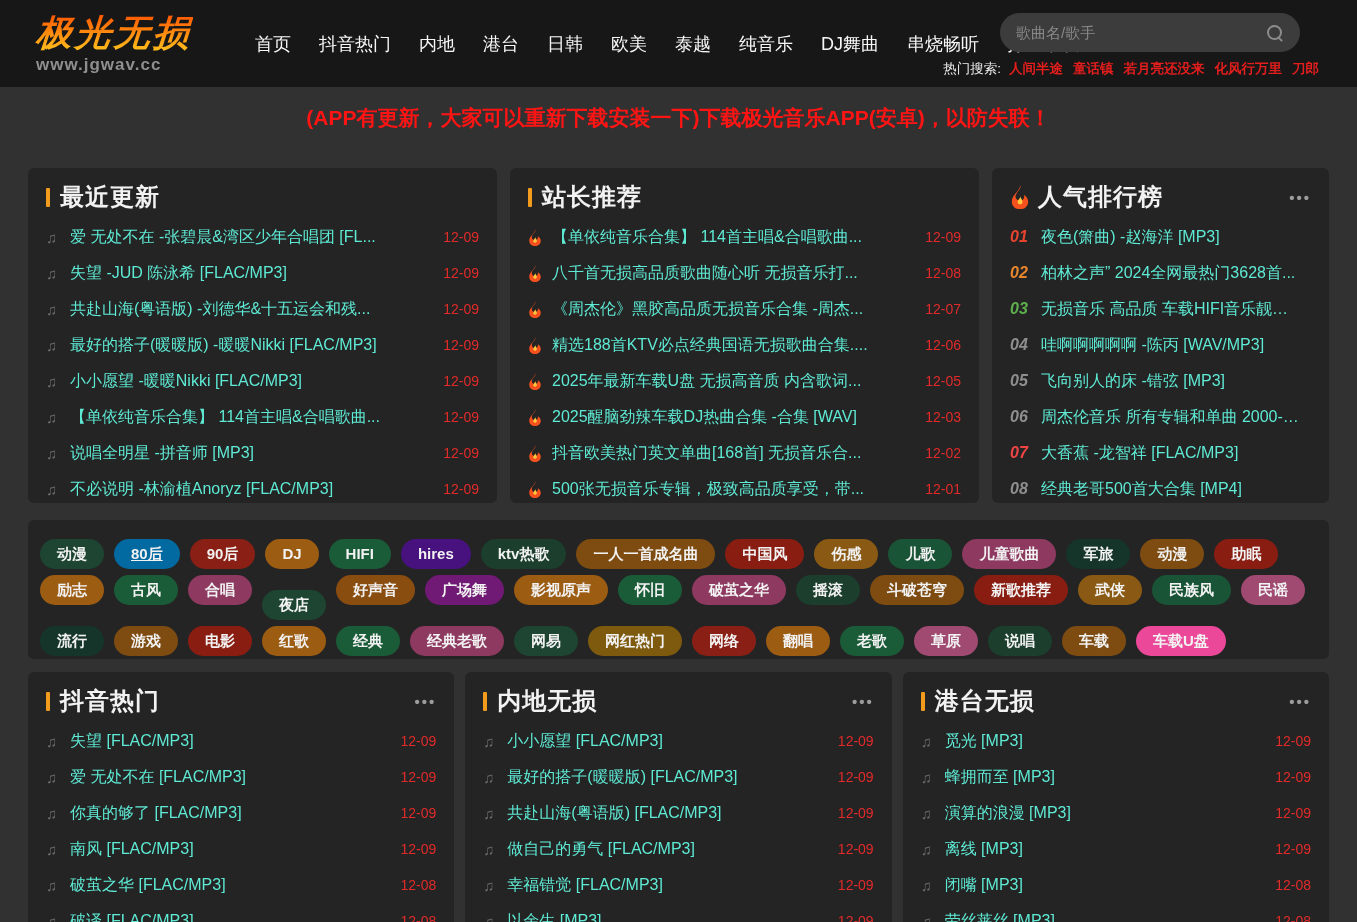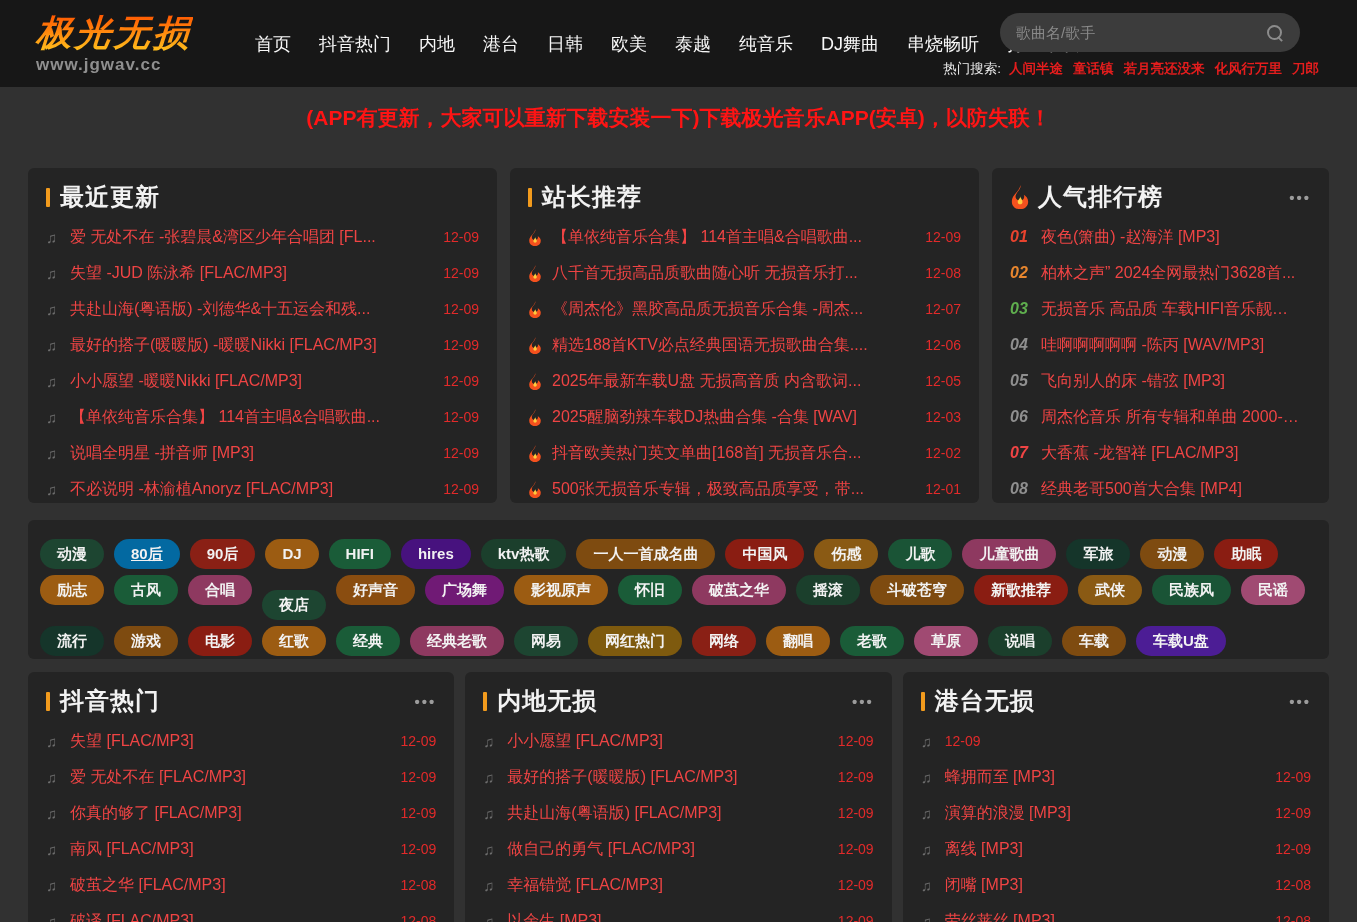--- a/index.html
+++ b/index.html
@@ -48,21 +48,21 @@
   .row1 .card { height:335px; }
   .card-head { display:flex; align-items:center; padding:13px 18px 6px; }
   .bar { width:4px; height:19px; background:#f29b1d; border-radius:1px; margin-right:10px; flex:0 0 auto; }
   .card-title { font-size:24px; font-weight:bold; color:#f2f2f2; letter-spacing:1px; }
   .dots { margin-left:auto; color:#9c9c9c; font-size:15px; font-weight:bold; letter-spacing:2px; cursor:pointer; line-height:1; }
   .song-list { padding:0 18px; }
   .song { display:flex; align-items:center; height:36px; }
   .note-icon { color:#6d6d6d; font-size:15px; width:24px; flex:0 0 auto; }
   .flame-li { width:24px; flex:0 0 auto; display:flex; align-items:center; }
   .flame-li svg { width:14px; height:17px; }
-  .song-title { flex:1; color:#ef4444; font-size:16px; white-space:nowrap; overflow:hidden;
+  .song-title { flex:1; color:#5eead4; font-size:16px; white-space:nowrap; overflow:hidden;
     text-overflow:ellipsis; padding-right:12px; }
   .song-date { color:#e22a2a; font-size:14px; flex:0 0 auto; }
   .rank-num { width:31px; flex:0 0 auto; font-size:16px; font-weight:bold; font-style:italic; }
   .head-flame { width:20px; height:24px; margin-right:8px; flex:0 0 auto; }
 
   
   .tag-panel { margin-top:17px; background:#242424; border-radius:6px;
     padding:19px 12px; display:flex; flex-wrap:wrap; gap:6px 10px; height:139px; overflow:hidden; }
   .tag { height:30px; line-height:30px; padding:0 17px; border-radius:16px;
     color:#f2f2f2; font-size:15px; font-weight:bold; white-space:nowrap; }
@@ -427,21 +427,21 @@
       <a class="tag" style="background-color: rgb(156, 92, 18);">翻唱</a>
 
       <a class="tag" style="background-color: rgb(26, 92, 56);">老歌</a>
 
       <a class="tag" style="background-color: rgb(160, 74, 114);">草原</a>
 
       <a class="tag" style="background-color: rgb(27, 63, 44);">说唱</a>
 
       <a class="tag" style="background-color: rgb(126, 75, 16);">车载</a>
 
-      <a class="tag" style="background-color: #4c1d95;">车载U盘</a>
+      <a class="tag" style="background-color: #ec4899;">车载U盘</a>
 
       <a class="tag" style="background-color: rgb(156, 92, 18);">车载音乐</a>
 
       <a class="tag" style="background-color: rgb(26, 92, 56);">酒吧</a>
 
       <a class="tag" style="background-color: rgb(142, 57, 96);">青春</a>
 
       <a class="tag" style="background-color: rgb(21, 53, 42);">青春校园</a>
     </div>
 
@@ -542,20 +542,21 @@
     <section class="card">
       <div class="card-head">
         <span class="bar"></span>
         <span class="card-title">港台无损</span>
         <span class="dots">•••</span>
       </div>
       <div class="song-list">
 
           <a class="song">
             <span class="note-icon">♫</span>
+            <span class="song-title">觅光 [MP3]</span>
             <span class="song-date">12-09</span>
           </a>
 
           <a class="song">
             <span class="note-icon">♫</span>
             <span class="song-title">蜂拥而至 [MP3]</span>
             <span class="song-date">12-09</span>
           </a>
 
           <a class="song">

